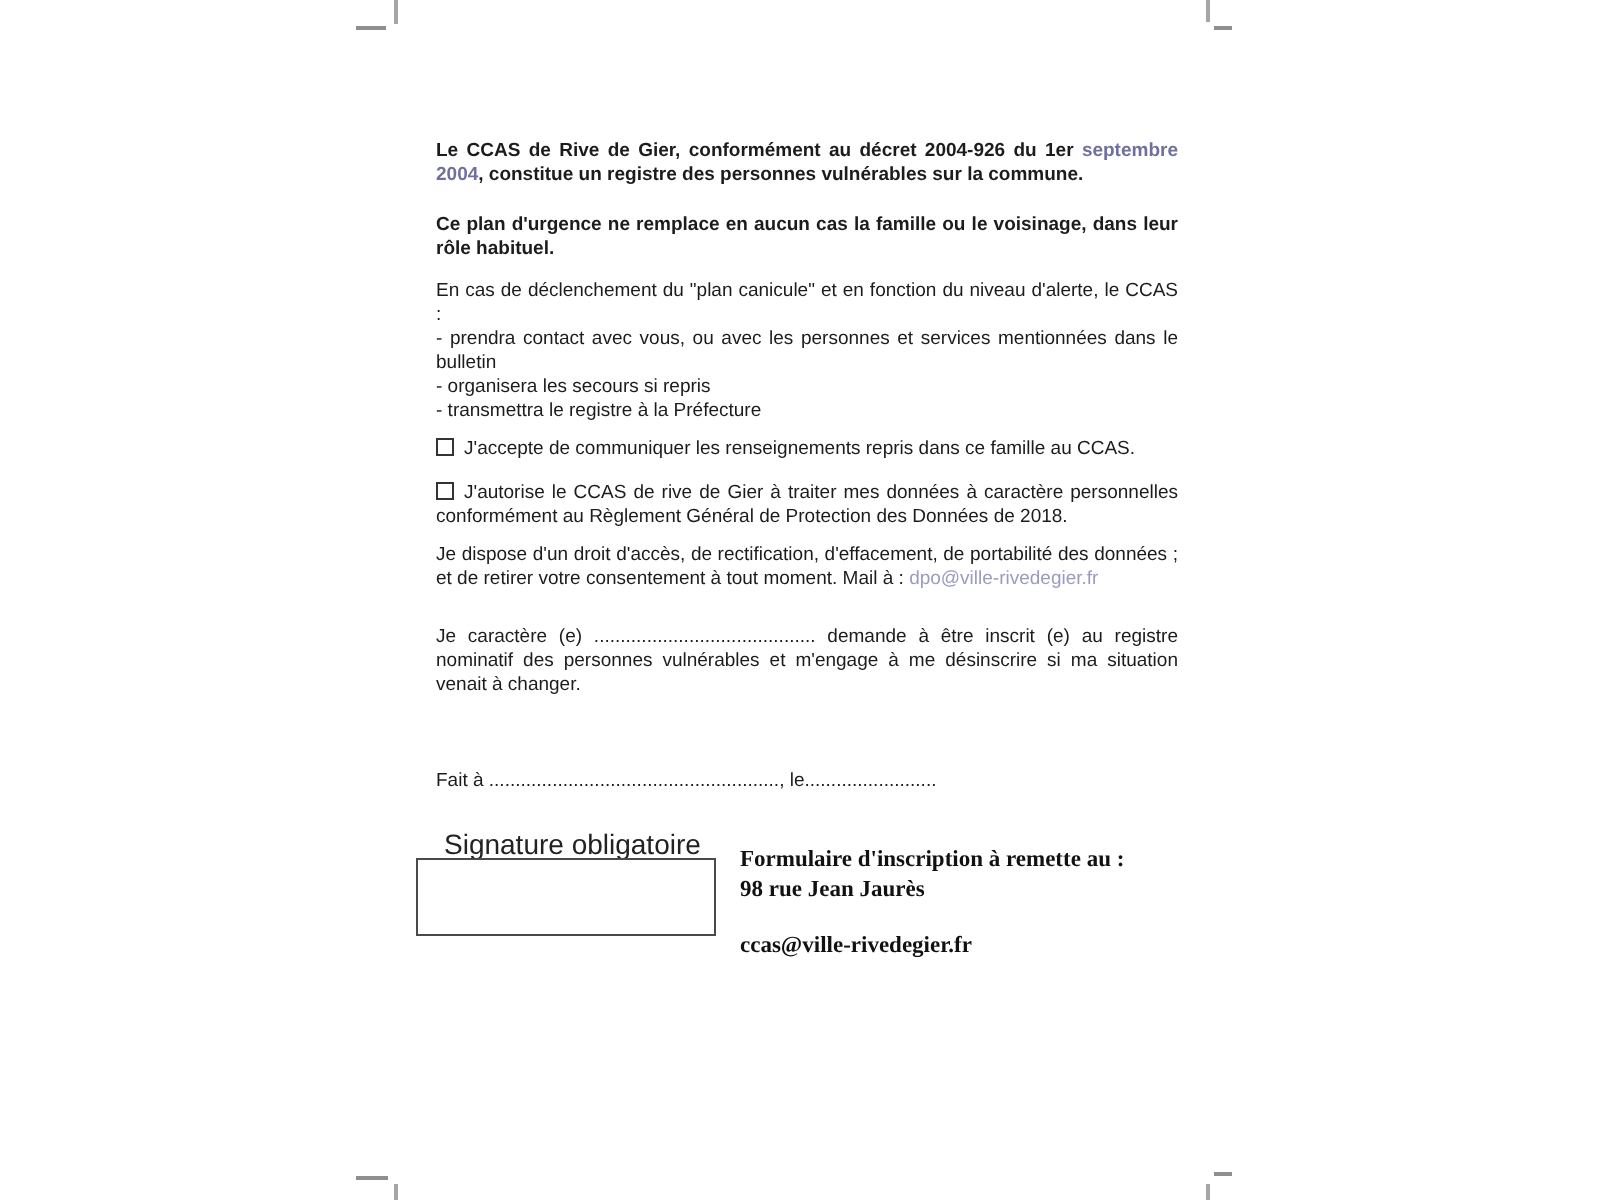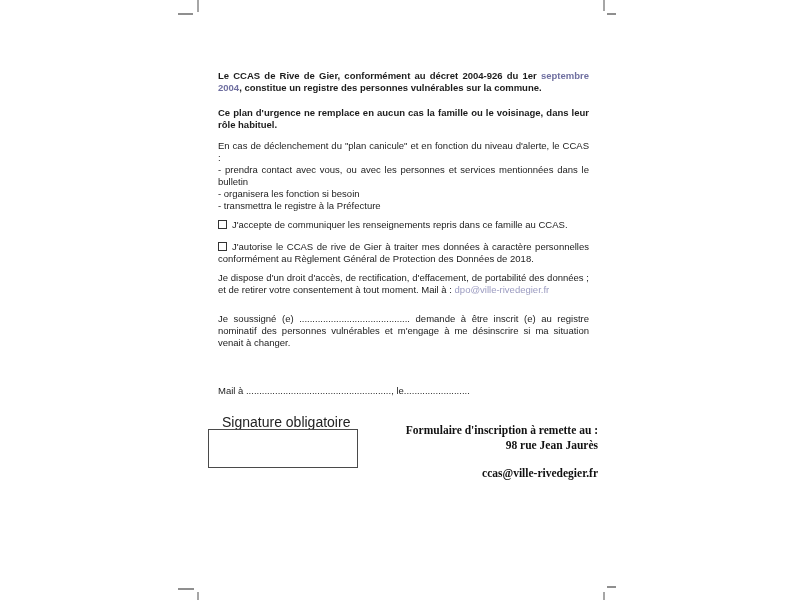--- a/index.html
+++ b/index.html
@@ -36,21 +36,21 @@
 
   .cb{display:inline-block;width:7px;height:7px;border:1px solid #333;
       margin-right:5px;vertical-align:-1px;background:#fff;}
 
   
   .sig-label{position:absolute;left:222px;top:414px;font-size:14px;color:#222;}
   .sig-box{position:absolute;left:208px;top:429px;width:148px;height:37px;
            border:1px solid #4a4a4a;background:#fff;}
 
   
-  .address{position:absolute;left:370px;top:423px;width:228px;text-align:right;
+  .address{position:absolute;left:370px;top:423px;width:228px;text-align:left;
            font-family:"Liberation Serif",serif;font-weight:bold;
            font-size:11.5px;line-height:14.5px;color:#111;}
   .addr-email{margin-top:14px;}
 </style>
 </head>
 <body>
 
 <div class="screen">
 
   <div class="mark tl-v"></div>
@@ -64,33 +64,33 @@
 
   <div class="content">
 
     <p class="bold"><span>Le CCAS de Rive de Gier, conformément au décret 2004-926 du 1er </span><span class="link-blue">septembre 2004</span><span>, constitue un registre des personnes vulnérables sur la commune.</span></p>
 
     <p class="bold p-plan">Ce plan d'urgence ne remplace en aucun cas la famille ou le voisinage, dans leur rôle habituel.</p>
 
     <div class="p-canicule">
       <div>En cas de déclenchement du "plan canicule" et en fonction du niveau d'alerte, le CCAS :</div>
       <div>- prendra contact avec vous, ou avec les personnes et services mentionnées dans le bulletin</div>
-      <div>- organisera les fonction si besoin</div>
+      <div>- organisera les secours si repris</div>
       <div>- transmettra le registre à la Préfecture</div>
     </div>
 
     <p class="p-cb1"><span class="cb"></span><span>J'accepte de communiquer les renseignements repris dans ce famille au CCAS.</span></p>
 
     <p class="p-cb2"><span class="cb"></span><span>J'autorise le CCAS de rive de Gier à traiter mes données à caractère personnelles conformément au Règlement Général de Protection des Données de 2018.</span></p>
 
     <p class="p-rights"><span>Je dispose d'un droit d'accès, de rectification, d'effacement, de portabilité des données ; et de retirer votre consentement à tout moment. Mail à : </span><span class="link-light">dpo@ville-rivedegier.fr</span></p>
 
-    <p class="p-soussigne">Je soussigné (e) .......................................... demande à être inscrit (e) au registre nominatif des personnes vulnérables et m'engage à me désinscrire si ma situation venait à changer.</p>
+    <p class="p-soussigne">Je caractère (e) .......................................... demande à être inscrit (e) au registre nominatif des personnes vulnérables et m'engage à me désinscrire si ma situation venait à changer.</p>
 
-    <p class="p-fait">Mail à ......................................................., le.........................</p>
+    <p class="p-fait">Fait à ......................................................., le.........................</p>
   </div>
 
   <div class="sig-label">Signature obligatoire</div>
   <div class="sig-box"></div>
 
   <div class="address">
     <div>Formulaire d'inscription à remette au :</div>
     <div>98 rue Jean Jaurès</div>
     <div class="addr-email">ccas@ville-rivedegier.fr</div>
   </div>

